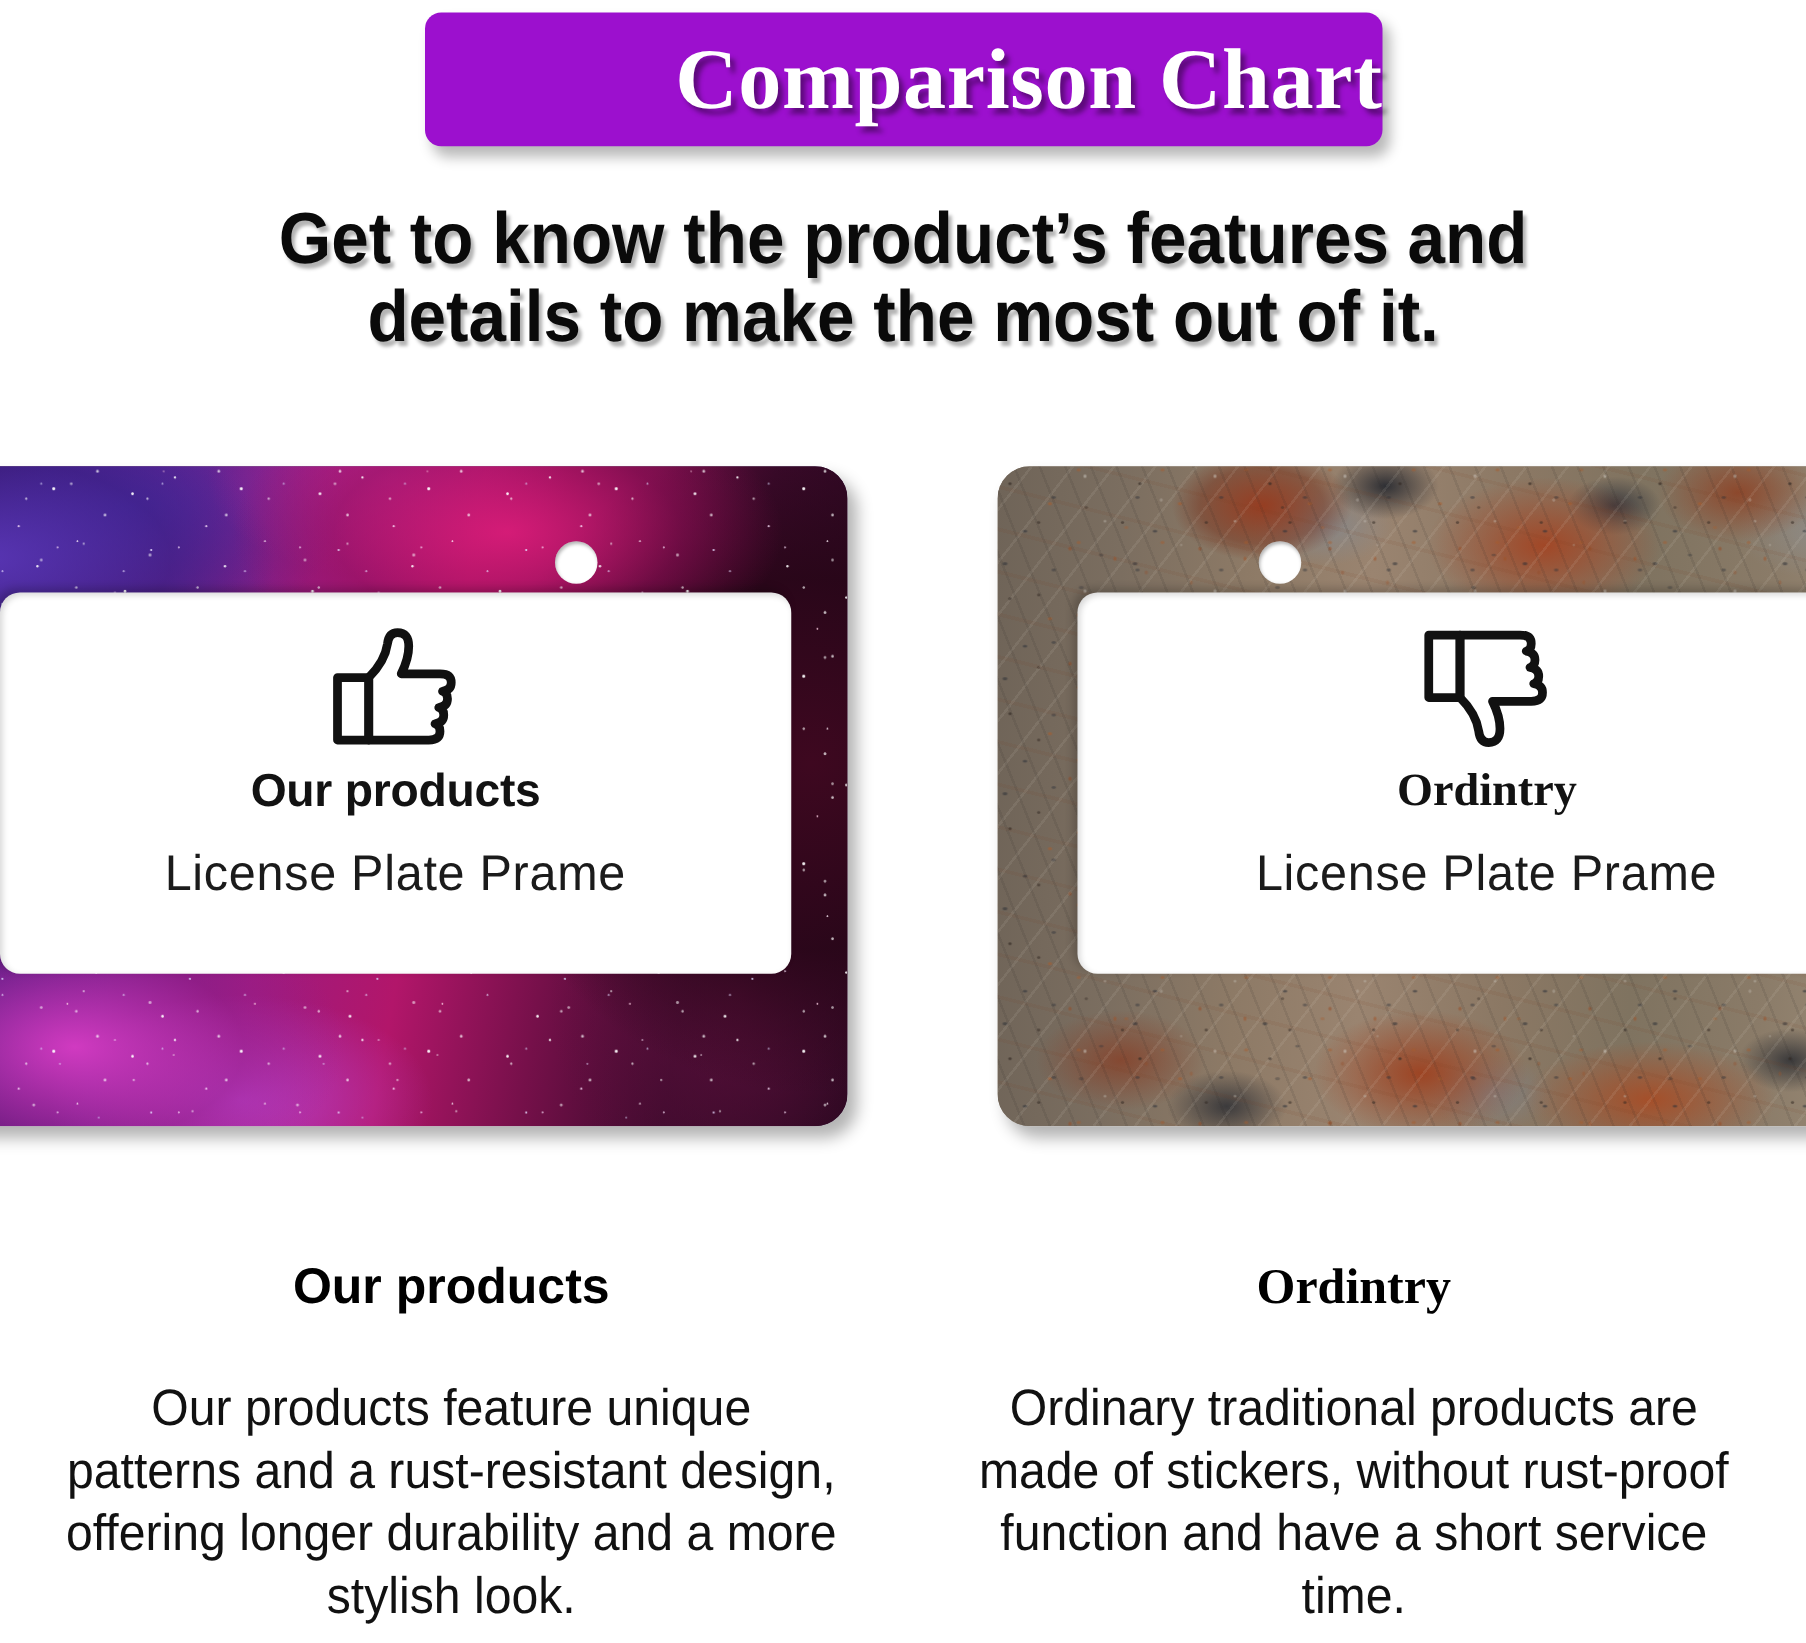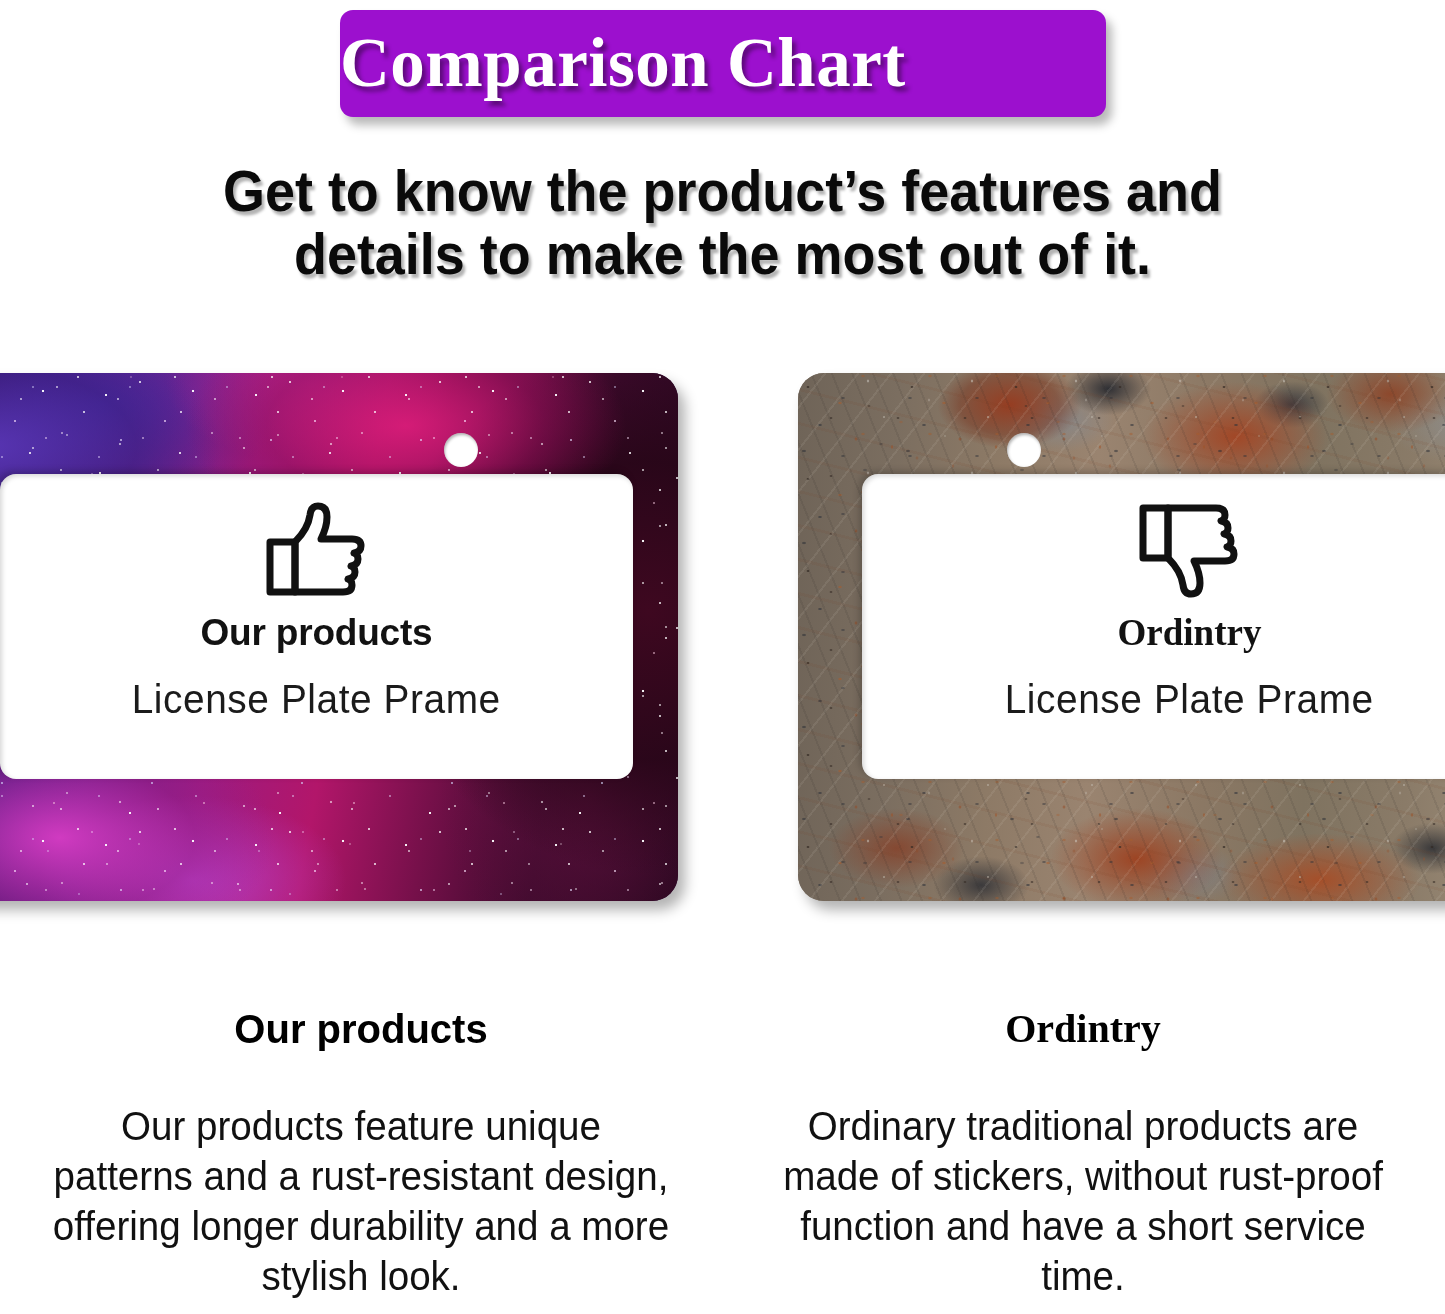--- a/index.html
+++ b/index.html
@@ -22,21 +22,21 @@
     position: absolute;
     left: 340px;
     top: 10px;
     width: 766px;
     height: 107px;
     background: #9C10CE;
     border-radius: 13px;
     box-shadow: 6px 8px 10px rgba(0,0,0,0.28);
     display: flex;
     align-items: center;
-    justify-content: flex-start;
+    justify-content: flex-end;
   }
   .title-banner-text {
     font-family: "Liberation Serif", serif;
     font-weight: bold;
     font-size: 69px;
     line-height: 1;
     color: #ffffff;
     letter-spacing: 0.5px;
     text-shadow: 4px 5px 4px rgba(0,0,0,0.40);
     white-space: nowrap;

